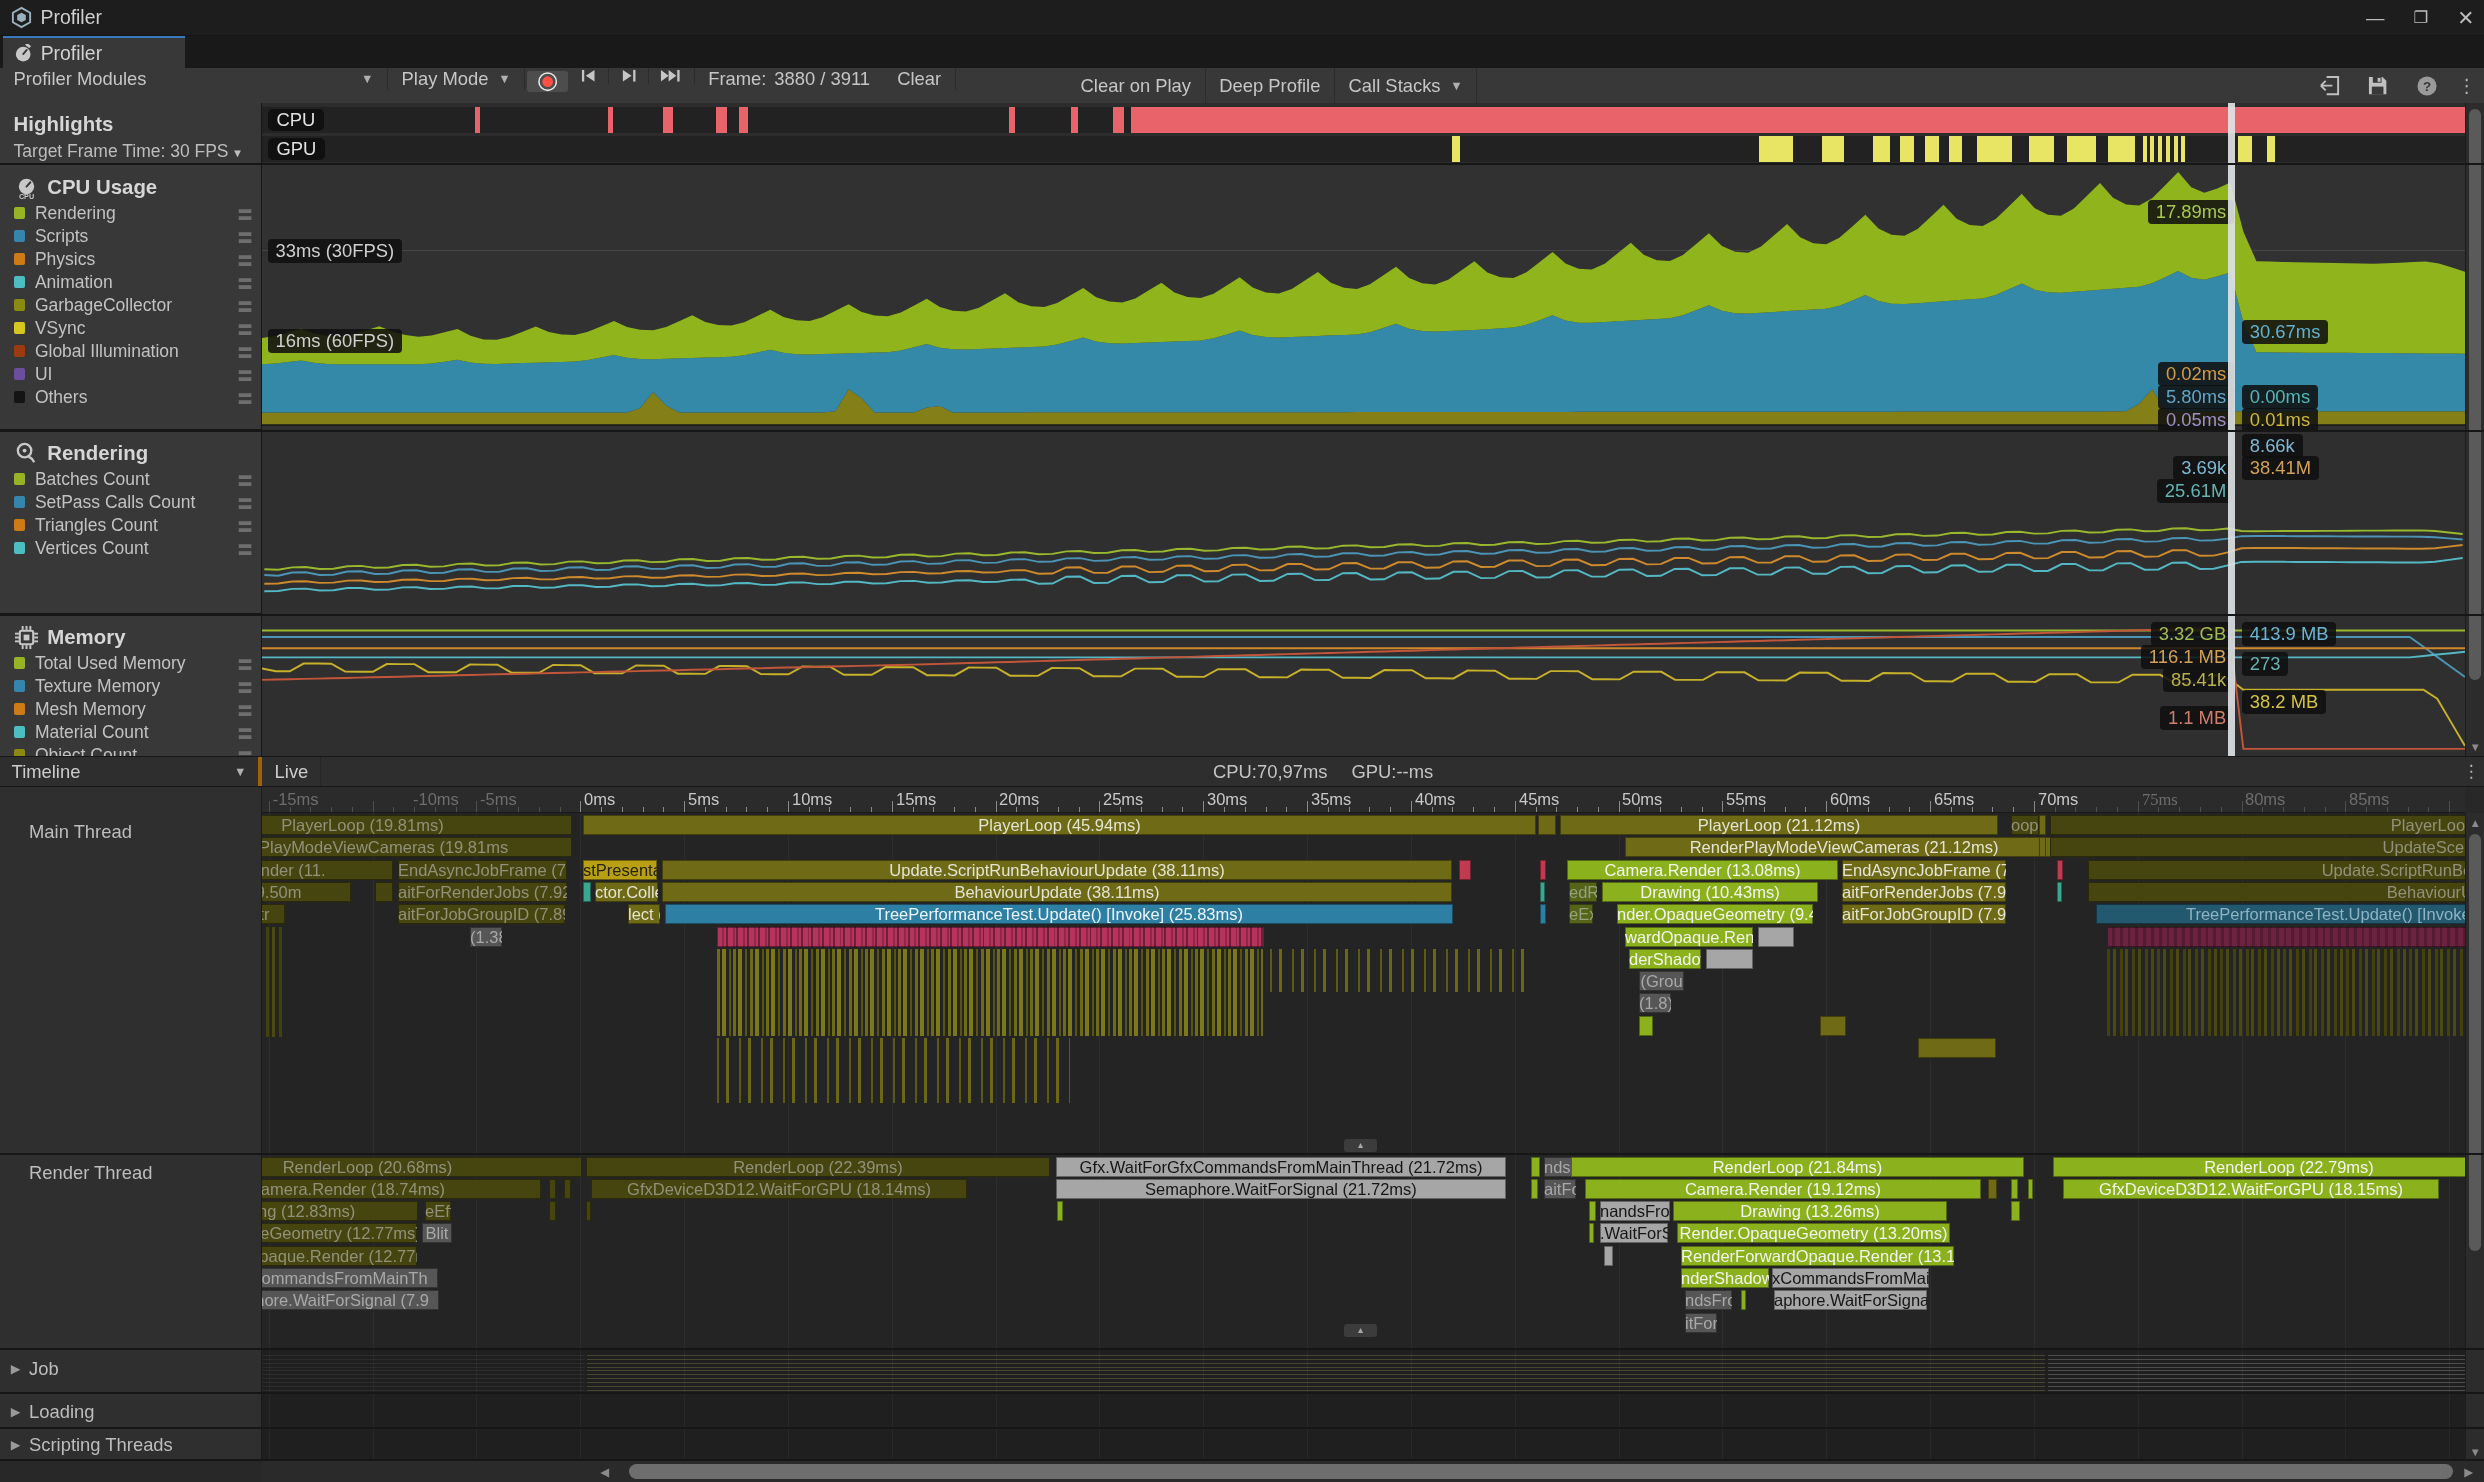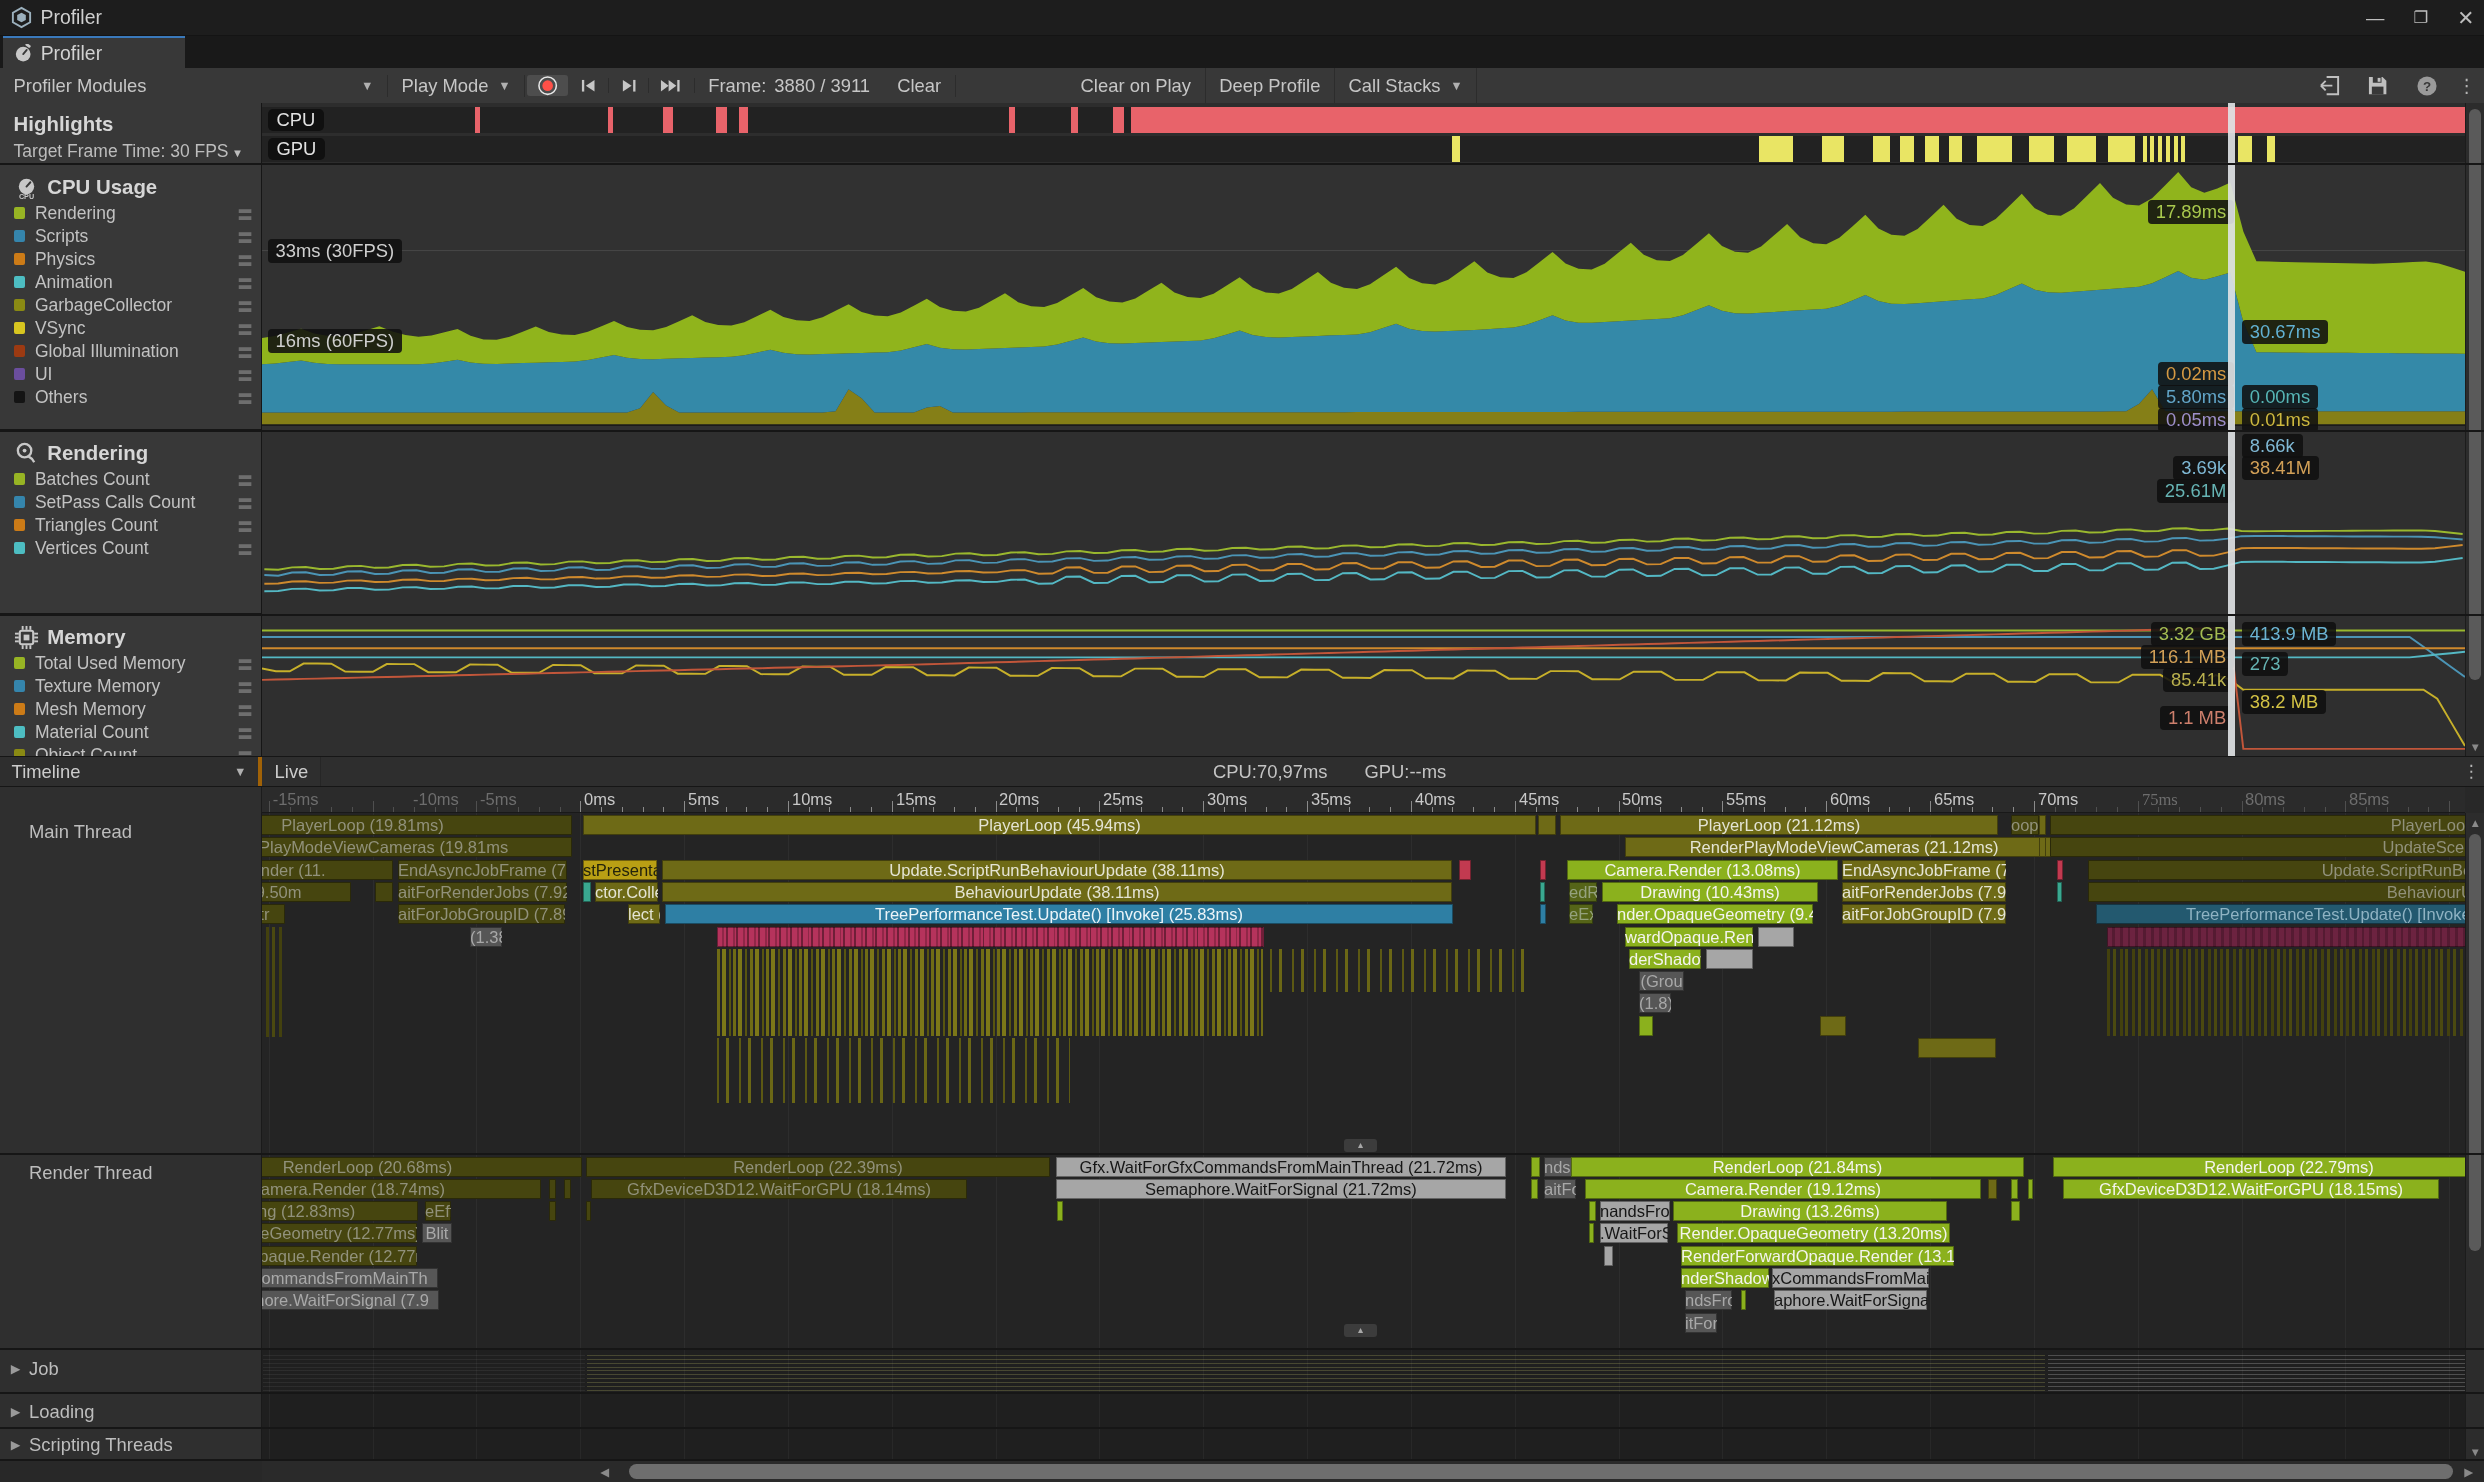--- a/index.html
+++ b/index.html
@@ -5,21 +5,21 @@
   html,body{margin:0;padding:0;background:#111;}
   #win{position:relative;width:2484px;height:1483px;background:#282828;overflow:hidden;
        font-family:"Liberation Sans","DejaVu Sans",sans-serif;color:#c8c8c8;font-size:18.4px;
        -webkit-font-smoothing:antialiased;}
   
   #titlebar{position:absolute;left:0;top:0;width:2484px;height:35px;background:#1d1d1d;border-bottom:1px solid #141414;display:flex;align-items:center;}
   #titlebar .ttext{color:#cfcfcf;font-size:19.4px;margin-left:7.8px;}
   #winbtns{position:absolute;right:9.7px;top:0;height:35px;display:flex;align-items:center;gap:29px;color:#bdbdbd;}
   #tabbar{position:absolute;left:0;top:36px;width:2484px;height:32px;background:#191919;}
   #tab{position:absolute;left:2.9px;top:0;width:182px;height:32px;background:#383838;border-top:2.9px solid #3a79bb;display:flex;align-items:center;gap:7.8px;padding-left:11.6px;box-sizing:border-box;color:#d2d2d2;font-size:19.4px;}
-  #toolbar{position:absolute;left:0;top:68px;width:2484px;height:35px;background:#383838;border-bottom:5px solid #fca5a5;display:flex;align-items:center;font-size:18.4px;color:#c6c6c6;}
+  #toolbar{position:absolute;left:0;top:68px;width:2484px;height:35px;background:#383838;border-bottom:5px solid #fca5a5;display:flex;align-items:flex-start;font-size:18.4px;color:#c6c6c6;}
   .tbtn{display:flex;align-items:center;padding:0 13.6px;border-right:1px solid #2c2c2c;cursor:default;white-space:nowrap;}
   .tbtn.nob{border-right:none;}
   .caret{font-size:12.6px;margin-left:9.7px;color:#b0b0b0;}
   #ddModules{width:388px;box-sizing:border-box;justify-content:space-between;}
   #recBtn{background:#4d4d4d;margin:2.9px 1.9px;border-radius:2.9px;padding:0 9.7px;border-right:none;}
   .navbtn{padding:0 9.7px;border-right:1px solid #2c2c2c;display:flex;align-items:center;}
   #tbRight{position:absolute;left:1067px;top:0;height:35px;display:flex;}
   #tbIcons{position:absolute;right:5.8px;top:0;height:35px;display:flex;align-items:center;gap:7.8px;}
   .icobox{width:41px;height:29px;display:flex;align-items:center;justify-content:center;color:#c0c0c0;}
   
@@ -39,21 +39,21 @@
   .seg{position:absolute;top:0;height:26px;}
   .strip-pill{position:absolute;left:5.8px;top:1.9px;background:rgba(14,14,14,0.9);border-radius:4.9px;padding:0 8.7px;font-size:18.4px;line-height:22px;color:#e2e2e2;z-index:5;}
   #playhead{position:absolute;left:2228px;top:103px;width:6.8px;height:653px;background:rgba(222,226,228,0.92);z-index:20;}
   .vscroll{position:absolute;width:19.4px;background:#2c2c2c;border-left:1px solid #1c1c1c;box-sizing:border-box;z-index:25;}
   .vthumb{position:absolute;left:2.9px;width:12.6px;background:#5a5a5a;border-radius:5.8px;}
   .sarrow{position:absolute;left:0;width:19.4px;text-align:center;color:#8a8a8a;font-size:11.6px;}
   
   #tlHeader{position:absolute;left:0;top:756px;width:2484px;height:31px;background:#2e2e2e;border-top:1px solid #161616;border-bottom:1px solid #161616;box-sizing:border-box;}
   #tlDrop{position:absolute;left:0;top:0;width:262px;height:29px;border-right:4px solid #a16207;display:flex;align-items:center;justify-content:space-between;padding:0 11.6px;box-sizing:border-box;font-size:18.4px;color:#cccccc;}
   #tlLive{position:absolute;left:263px;top:0;height:29px;display:flex;align-items:center;padding:0 11.6px;border-right:1px solid #262626;font-size:18.4px;color:#cccccc;}
-  #tlStats{position:absolute;left:1213px;top:0;height:29px;display:flex;gap:37px;align-items:center;font-size:18.4px;color:#c4c4c4;}
+  #tlStats{position:absolute;left:1213px;top:0;height:29px;display:flex;gap:24px;align-items:center;font-size:18.4px;color:#c4c4c4;}
   #tlKebab{position:absolute;right:3.9px;top:3.9px;color:#b5b5b5;font-size:17.5px;}
   #ruler{position:absolute;left:262px;top:787px;width:2203px;height:26px;background:#2b2b2b;overflow:hidden;border-bottom:1px solid #191919;box-sizing:border-box;}
   #rulerLeft{position:absolute;left:0;top:787px;width:262px;height:26px;background:#2f2f2f;border-right:1px solid #1c1c1c;box-sizing:border-box;}
   .tick{position:absolute;bottom:0;width:1px;background:#5c5c5c;}
   .ticklbl{position:absolute;top:2.9px;font-size:16.5px;color:#c8c8c8;}
   .ticklbl.dim{color:#6d6d6d;}
   #labelCol{position:absolute;left:0;top:813px;width:262px;height:648px;background:#2f2f2f;border-right:1px solid #1a1a1a;box-sizing:border-box;}
   .thlabel{position:absolute;left:29px;font-size:18.4px;color:#bdbdbd;white-space:nowrap;}
   .tharrow{position:absolute;left:10.7px;font-size:12.6px;color:#9a9a9a;}
   #tracks{position:absolute;left:262px;top:813px;width:2203px;height:648px;background:#232323;overflow:hidden;}

